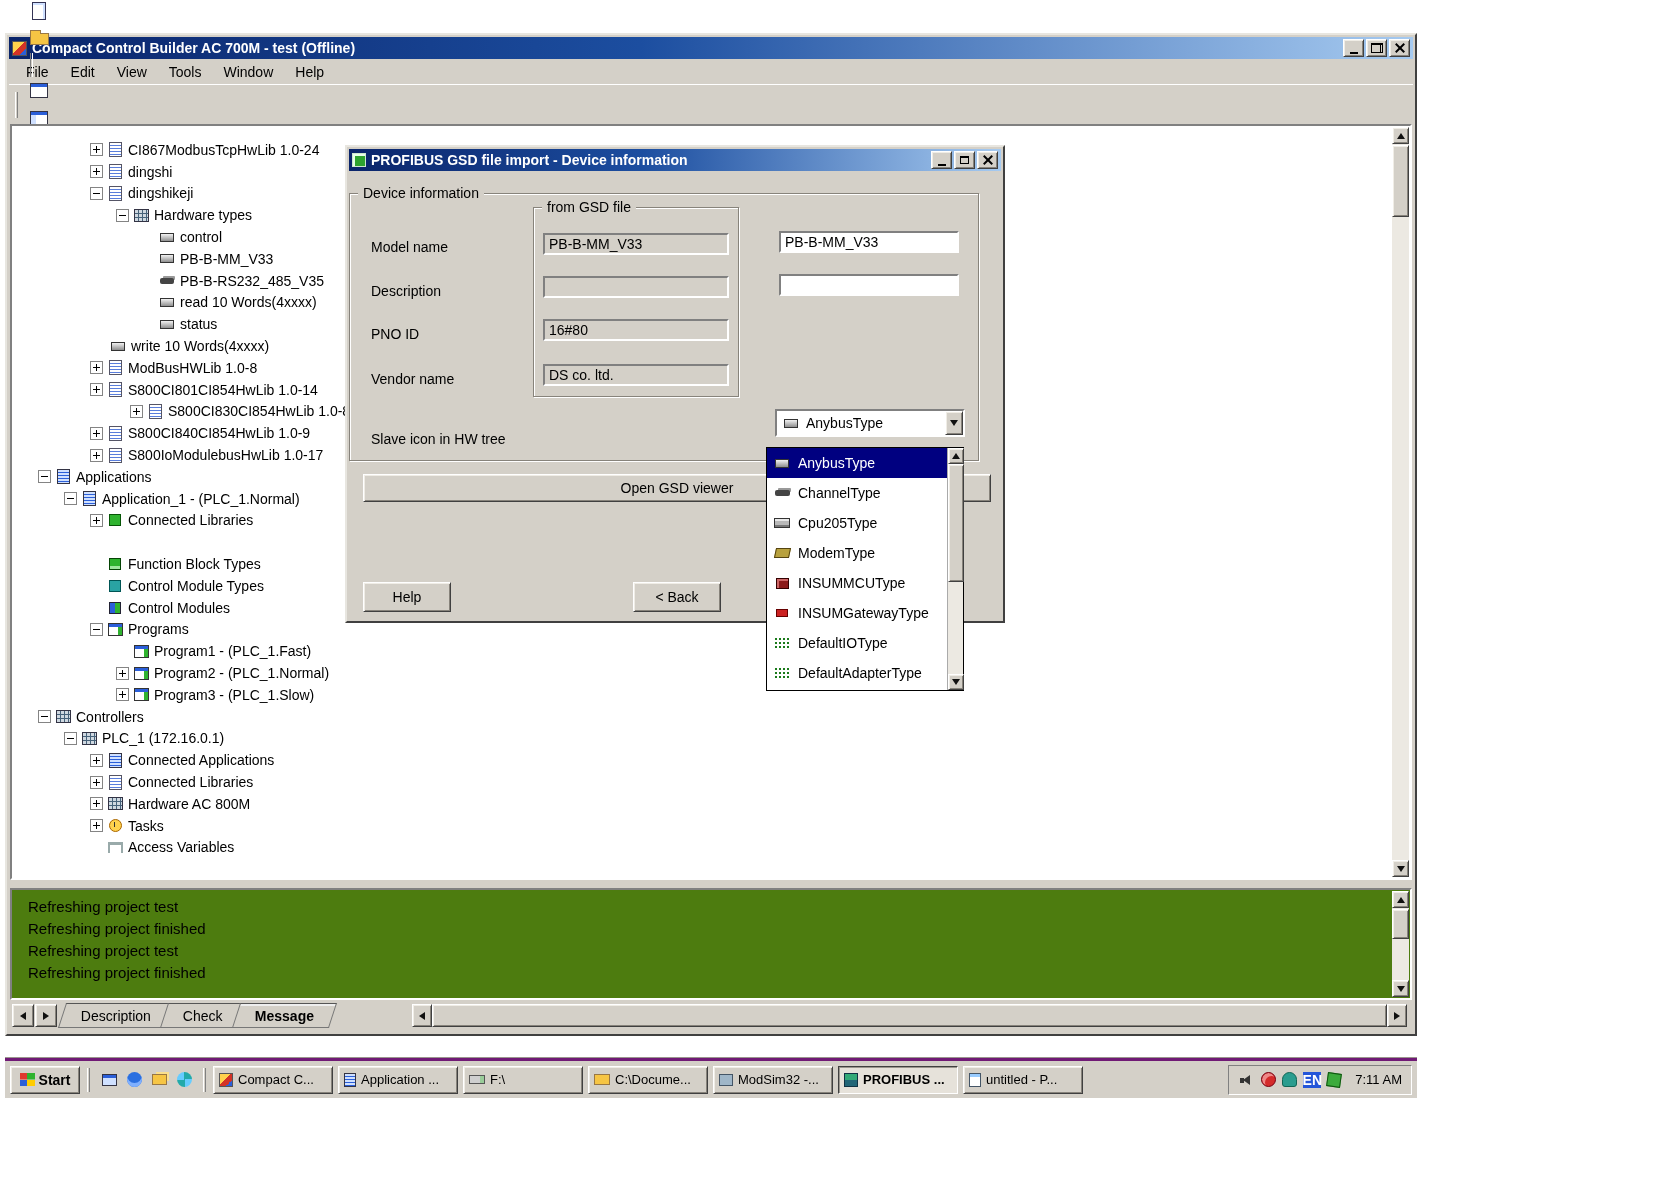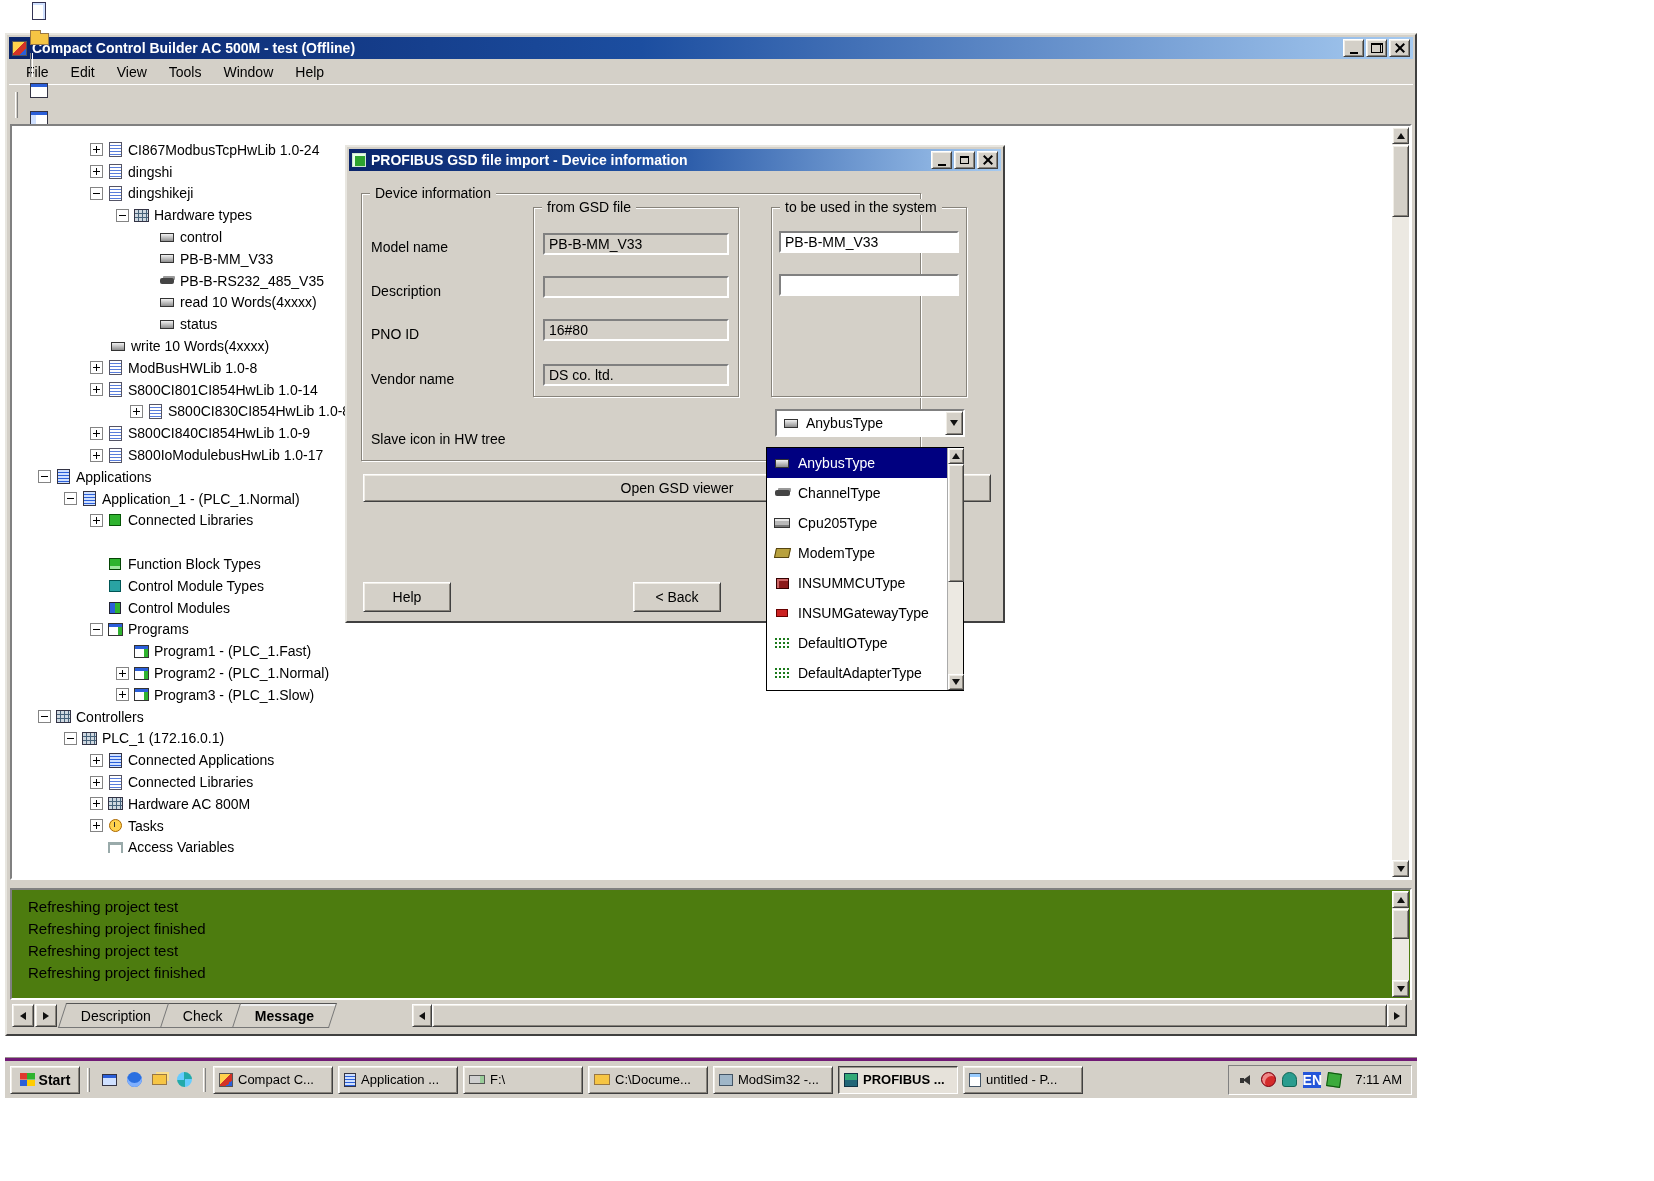--- a/index.html
+++ b/index.html
@@ -154,21 +154,21 @@
   .clock{font-size:13px;padding-left:8px;white-space:nowrap}
 </style>
 </head>
 <body>
 
 <div class="screen">
 
   <div class="win">
     <div class="titlebar">
       <div class="tbi ic-compact-app" style="width:15px;height:15px"></div>
-      <div class="tb-title">Compact Control Builder AC 500M - test  (Offline)</div>
+      <div class="tb-title">Compact Control Builder AC 700M - test  (Offline)</div>
       <div class="capbtns">
         <div class="capbtn b3">
             <div class="g-min"></div>
           </div>
         <div class="capbtn b3">
             <div class="g-restore"></div>
           </div>
         <div class="capbtn b3">
             <div class="g-x"></div>
           </div>
@@ -515,28 +515,25 @@
           </div>
         <div class="capbtn b3">
             <div class="g-max"></div>
           </div>
         <div class="capbtn b3">
             <div class="g-x"></div>
           </div>
       </div>
     </div>
 
-    <div class="gb" style="left:14px;top:46px;width:560px;height:268px">
+    <div class="gb" style="left:2px;top:46px;width:630px;height:268px">
       <span class="gl">Device information</span>
     </div>
     <div class="gb" style="left:186px;top:60px;width:206px;height:190px">
       <span class="gl">from GSD file</span>
-    </div>
-    <div class="gb" style="left:424px;top:60px;width:196px;height:190px">
-      <span class="gl">to be used in the system</span>
     </div>
 
     <span class="dlg-label" style="top:92px">Model name</span>
     <span class="dlg-label" style="top:136px">Description</span>
     <span class="dlg-label" style="top:179px">PNO ID</span>
     <span class="dlg-label" style="top:224px">Vendor name</span>
     <span class="dlg-label" style="top:284px">Slave icon in HW tree</span>
 
     <div class="field" style="left:196px;top:86px;width:186px">PB-B-MM_V33</div>
     <div class="field" style="left:196px;top:129px;width:186px"></div>

